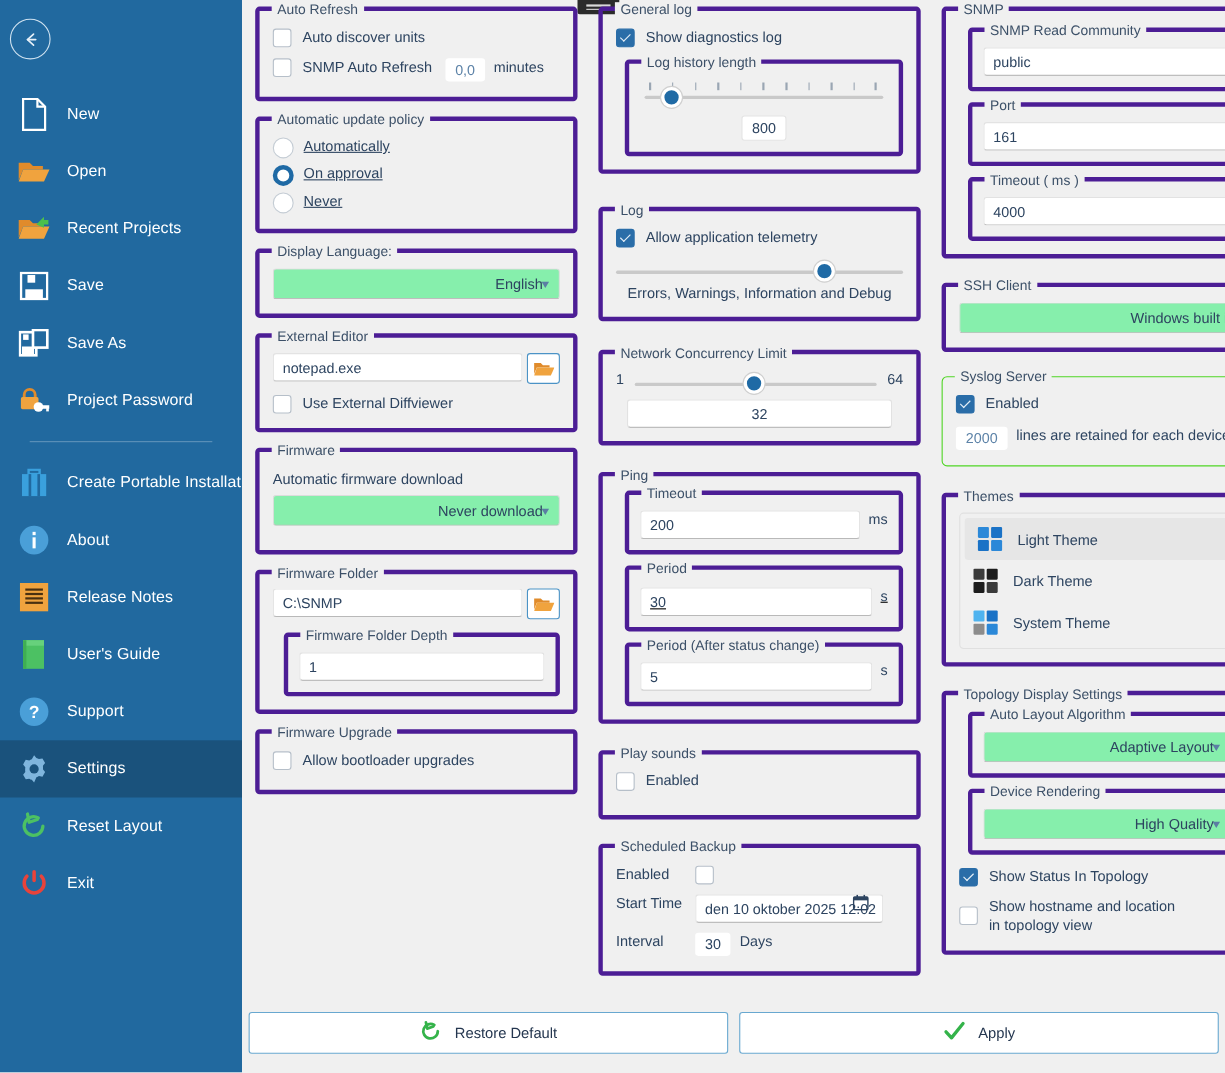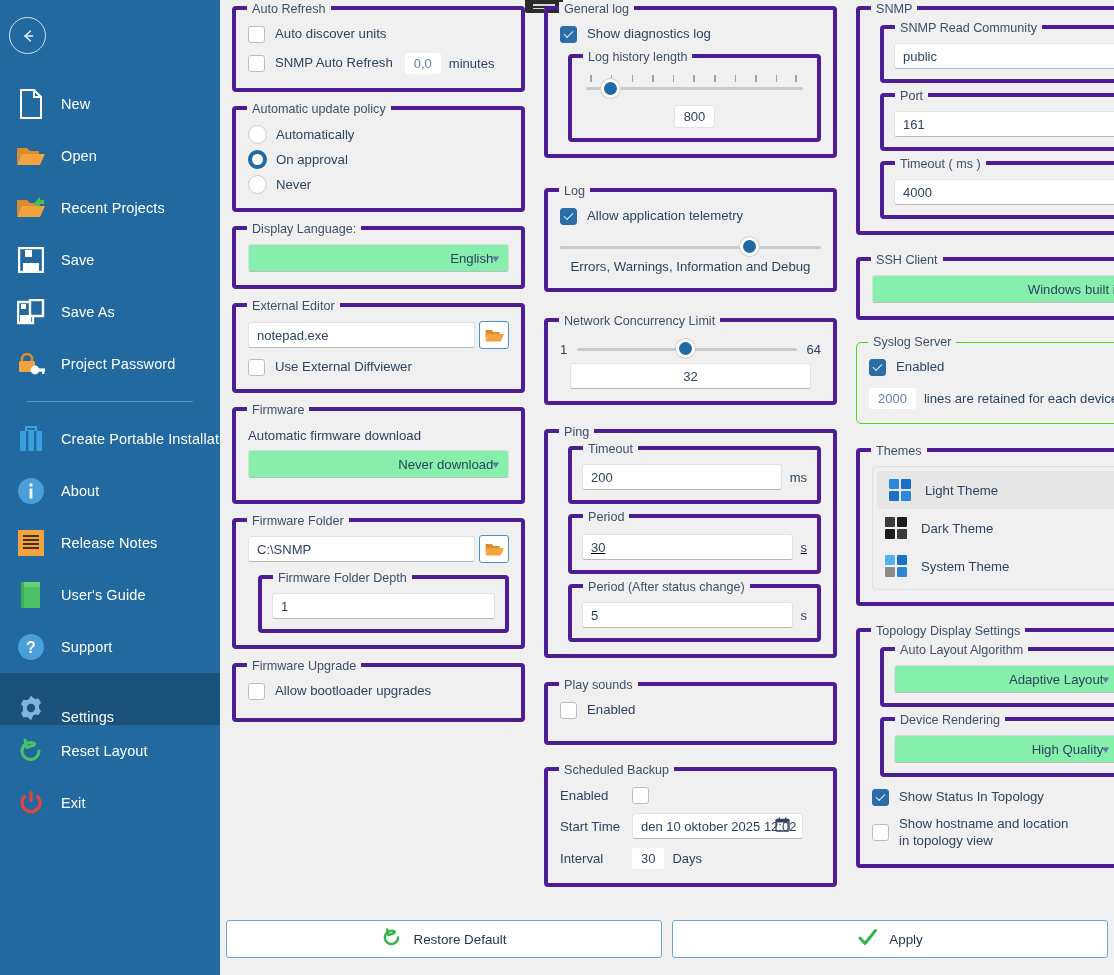--- a/index.html
+++ b/index.html
@@ -27,21 +27,21 @@
     display: flex; align-items: center; justify-content: center;
     cursor: pointer;
   }
   .back-btn svg { display:block; }
   .nav { position: absolute; top: 78px; left: 0; right: 0; }
   .nav-item {
     height: 52px; display: flex; align-items: center;
     padding-left: 14px; cursor: pointer;
     font-size: 14.5px; color: #ffffff;
   }
-  .nav-item.active { background: #1b5party; align-items: flex-end; }
+  .nav-item.active { background: #1b5party; }
   .nav-item.active { background: #1a527c; }
   .nav-icon {
     width: 34px; height: 34px; margin-right: 13px;
     display: flex; align-items: center; justify-content: center;
     flex: 0 0 34px;
   }
   .nav-label { white-space: nowrap; letter-spacing: .1px; }
   .nav-sep {
     height: 1px; background: rgba(255,255,255,.28);
     margin: 11px 27px 11px 27px;
@@ -74,21 +74,21 @@
   .gb > .gb-title {
     position: absolute; top: -8px; left: 11px;
     background: #f0f0f0;
     padding: 0 5px;
     font-size: 12.6px;
     color: #3c5068;
     white-space: nowrap;
   }
   .gb.green { border: 1.5px solid #4fd524; border-radius: 5px; }
 
-  .row { display: flex; align-items: center; }
+  .row { display: flex; align-items: flex-start; }
   .mb6 { margin-bottom: 6px; }
   .mb10 { margin-bottom: 10px; }
 
   
   .cb {
     width: 17px; height: 17px; border-radius: 3px;
     border: 1px solid #b6bfc9; background: #ffffff;
     flex: 0 0 17px; cursor: pointer;
     display:flex; align-items:center; justify-content:center;
   }
@@ -104,21 +104,21 @@
   }
 
   
   .rb {
     width: 19px; height: 19px; border-radius: 50%;
     background: #ffffff; border: 1px solid #c4ccd4;
     flex: 0 0 19px; cursor: pointer;
     display:flex; align-items:center; justify-content:center;
   }
   .rb.on { border: 4.2px solid #1f6aa5; background: #ffffff; }
-  .rb-label { font-size: 13.2px; color: #2d4460; margin-left: 9px; }
+  .rb-label { font-size: 13.2px; color: #2d4460; margin-left: 9px; text-decoration: underline; }
 
   
   .ti {
     height: 26px; background: #ffffff;
     border: 1px solid #e2e2e2; border-bottom: 1px solid #b9b9b9;
     border-radius: 3px;
     display: flex; align-items: center;
     padding: 0 8px;
     font-size: 13px; color: #2d4460;
     cursor: text; flex: 1; min-width: 0;

